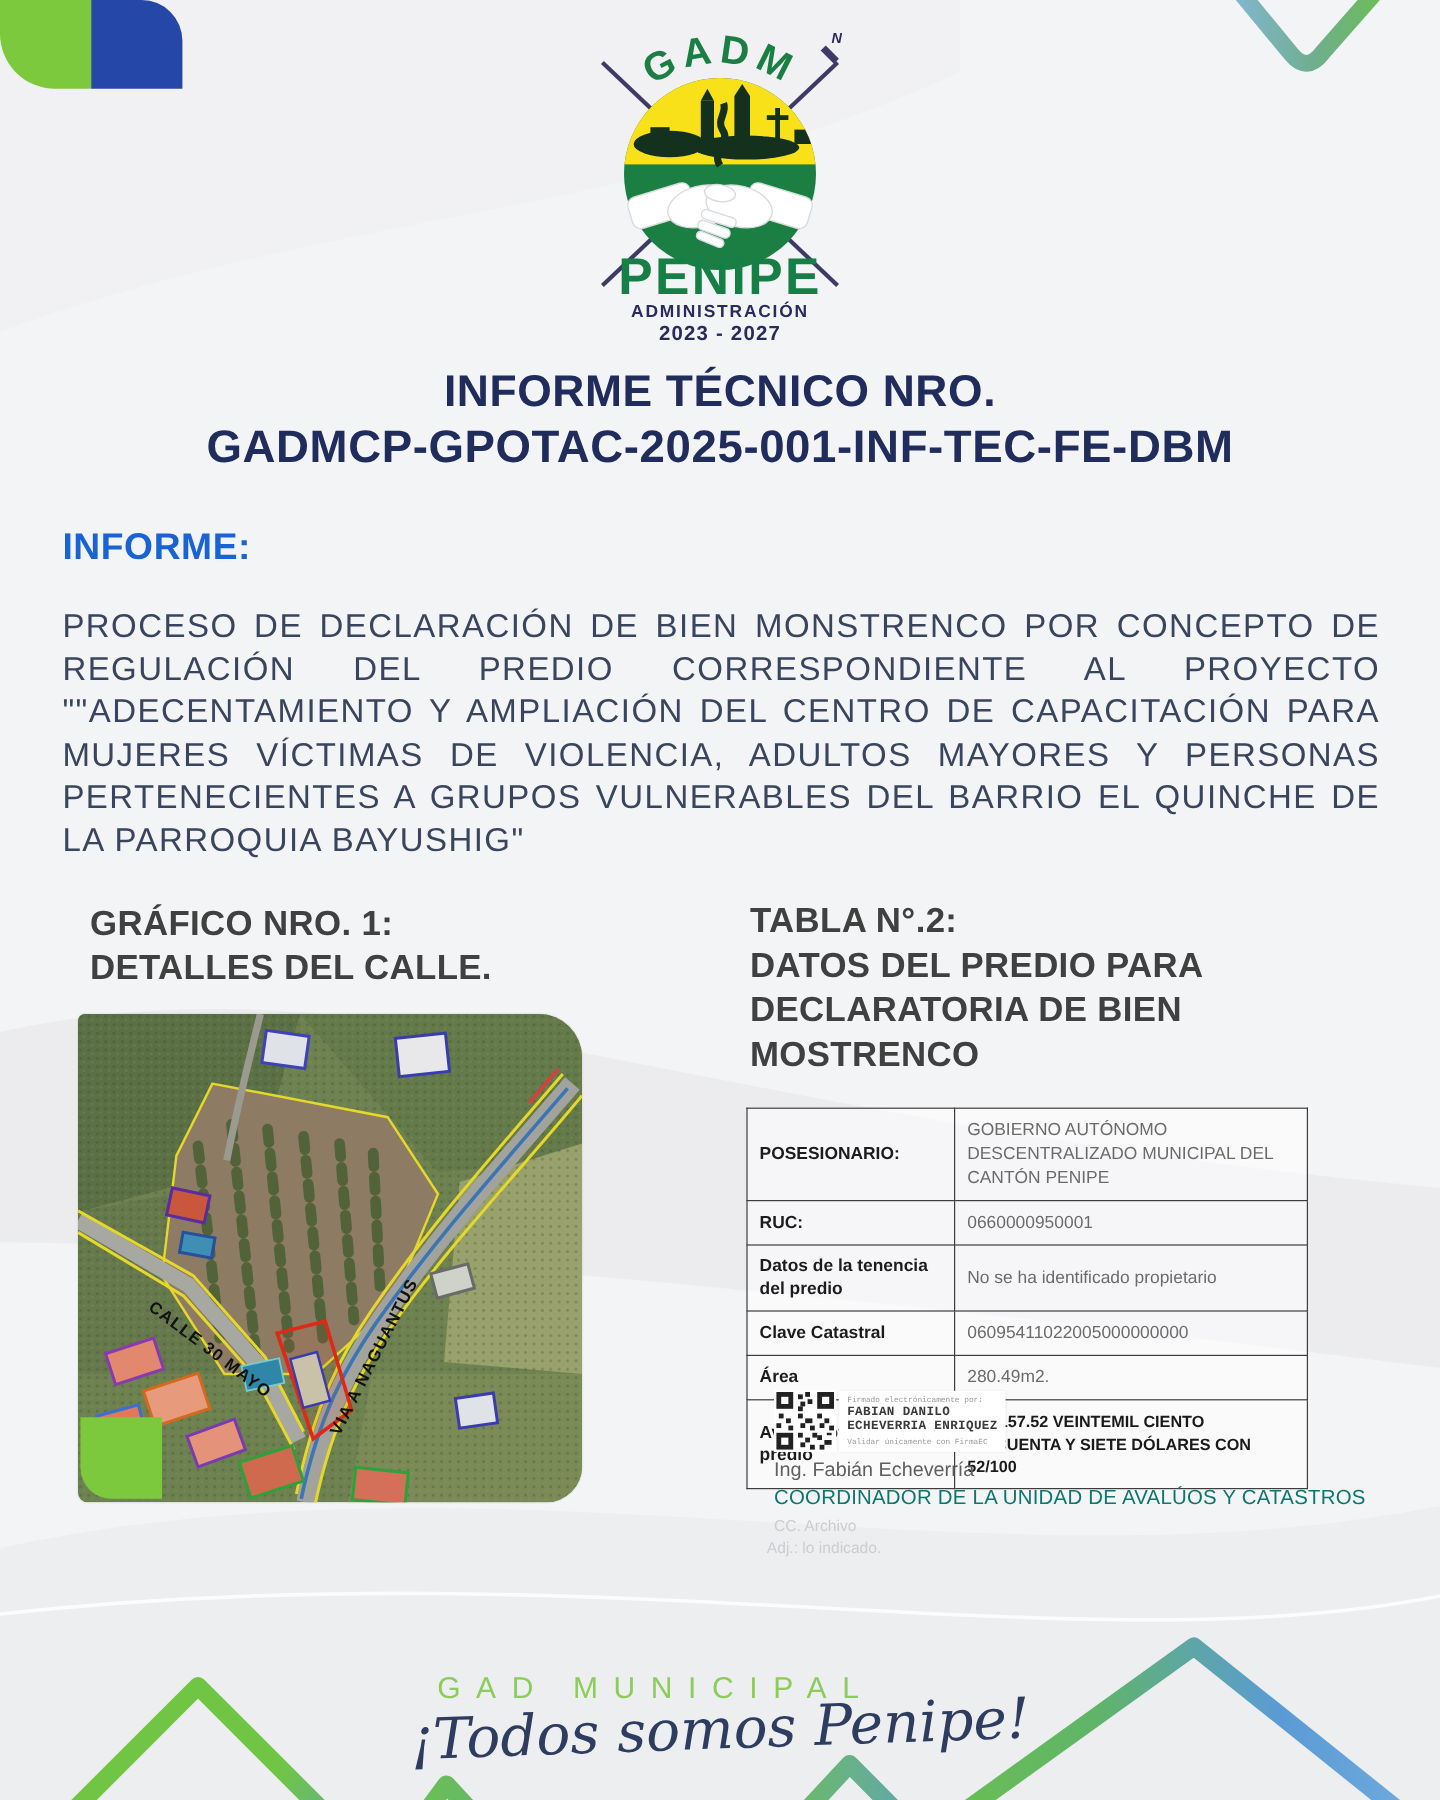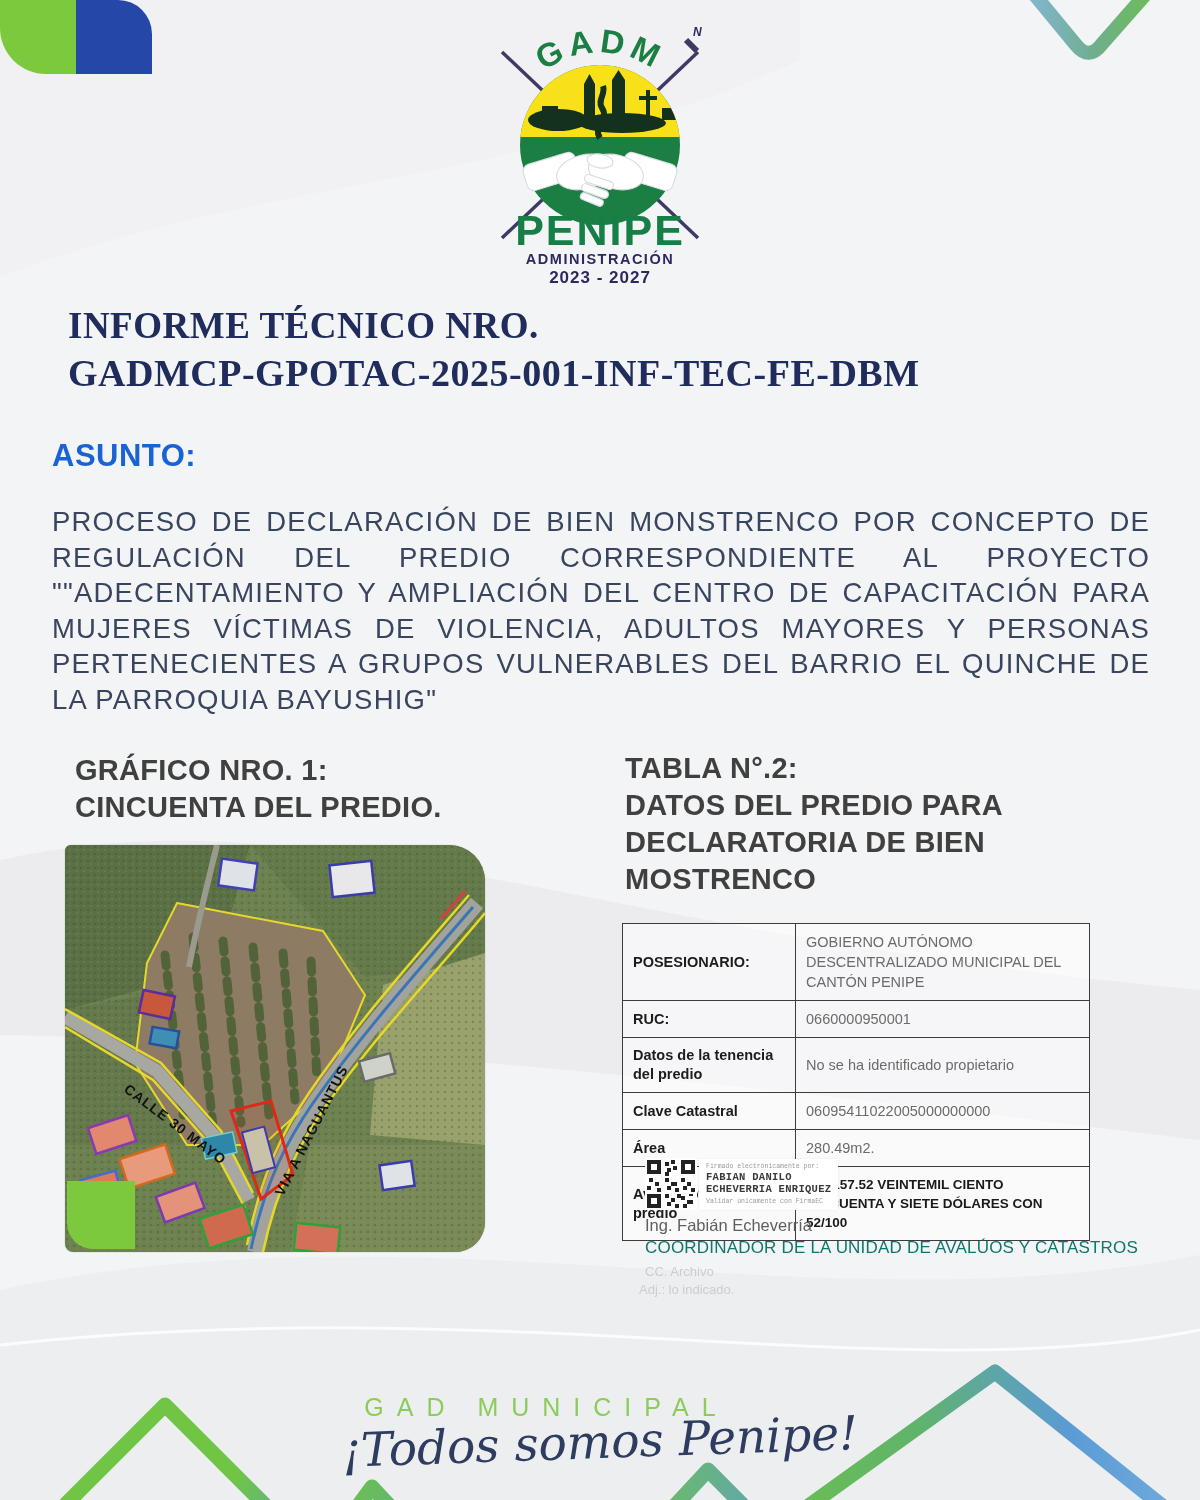--- a/index.html
+++ b/index.html
@@ -3,21 +3,21 @@
 <meta charset="utf-8">
 <style>
   html,body{margin:0;padding:0;background:#dfe1e3;}
   .page{position:relative;width:1200px;height:1500px;overflow:hidden;background:#f3f4f5;
         font-family:"Liberation Sans",sans-serif;}
   .abs{position:absolute;}
   
   .corner-green{left:0;top:0;width:76px;height:74px;background:#7cc93e;border-radius:0 0 0 46px;}
   .corner-blue{left:76px;top:0;width:76px;height:74px;background:#2547a8;border-radius:0 34px 0 0;}
   
-  .title{left:68px;top:303px;width:1100px;text-align:left;color:#202c5c;font-weight:bold;font-family:Liberation Serif, serif;}
+  .title{left:50px;top:303px;width:1100px;text-align:center;color:#202c5c;font-weight:bold;}
   .title .t1{font-size:37px;line-height:46px;letter-spacing:.5px;}
   .title .t2{font-size:38px;line-height:48px;letter-spacing:.5px;}
   
   .asunto-label{left:52px;top:438px;color:#1a63d4;font-weight:bold;font-size:31px;letter-spacing:.5px;}
   .asunto-body{left:52px;top:504px;width:1098px;color:#39455f;font-size:27.5px;line-height:35.5px;
                text-align:justify;letter-spacing:1.2px;}
   
   .sec-head{font-weight:bold;color:#404040;font-size:29px;line-height:37px;letter-spacing:.3px;}
   .g-head{left:75px;top:752px;width:440px;}
   .t-head{left:625px;top:750px;width:460px;}
@@ -124,26 +124,26 @@
     <text x="150" y="225" text-anchor="middle" font-size="43" font-weight="bold" fill="#157f46" letter-spacing="2">PENIPE</text>
     <text x="150" y="244" text-anchor="middle" font-size="14.5" font-weight="bold" fill="#2b2a5e" letter-spacing="1.5">ADMINISTRACIÓN</text>
     <text x="150" y="263" text-anchor="middle" font-size="17" font-weight="bold" fill="#2b2a5e" letter-spacing="1">2023 - 2027</text>
   </svg>
 
   <div class="abs title">
     <div class="t1">INFORME TÉCNICO NRO.</div>
     <div class="t2">GADMCP-GPOTAC-2025-001-INF-TEC-FE-DBM</div>
   </div>
 
-  <div class="abs asunto-label">ASUNTO:</div>
+  <div class="abs asunto-label">INFORME:</div>
   <div class="abs asunto-body">PROCESO DE DECLARACIÓN DE BIEN MONSTRENCO POR CONCEPTO DE REGULACIÓN DEL PREDIO CORRESPONDIENTE AL PROYECTO ""ADECENTAMIENTO Y AMPLIACIÓN DEL CENTRO DE CAPACITACIÓN PARA MUJERES VÍCTIMAS DE VIOLENCIA, ADULTOS MAYORES Y PERSONAS PERTENECIENTES A GRUPOS VULNERABLES DEL BARRIO EL QUINCHE DE LA PARROQUIA BAYUSHIG"</div>
 
   <div class="abs sec-head g-head">
     <div>GRÁFICO NRO. 1:</div>
-    <div>CINCUENTA DEL PREDIO.</div>
+    <div>DETALLES DEL CALLE.</div>
   </div>
 
   <div class="abs map">
     <svg width="420" height="407" viewBox="0 0 420 407">
       <defs>
         <pattern id="veg" width="7" height="7" patternUnits="userSpaceOnUse">
           <circle cx="2" cy="2" r="1.3" fill="#2f4526" opacity="0.5"></circle>
           <circle cx="5" cy="5" r="1" fill="#8aa05f" opacity="0.5"></circle>
         </pattern>
       </defs>

